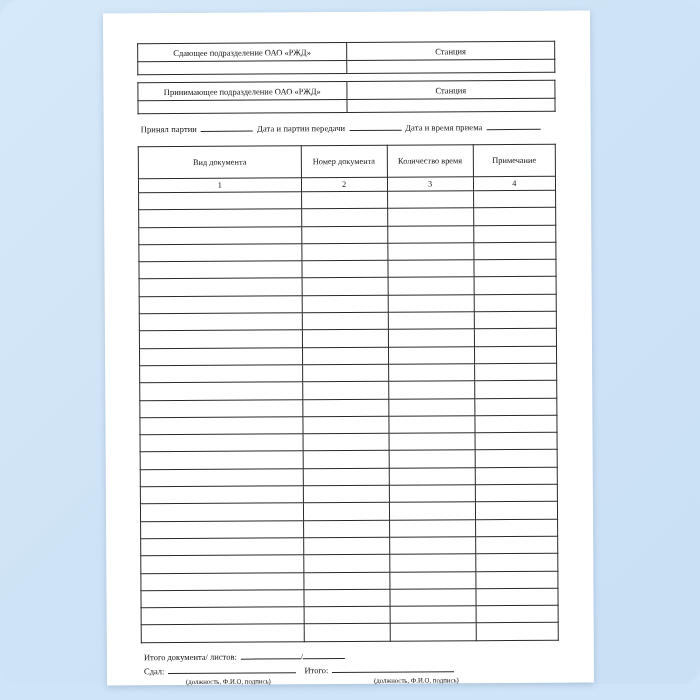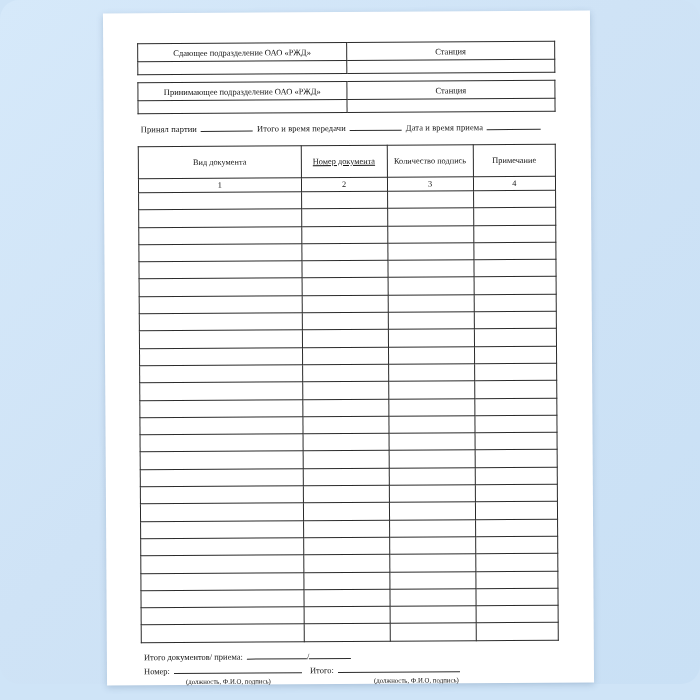--- a/index.html
+++ b/index.html
@@ -104,21 +104,21 @@
     height: 31px;
     margin-top: 8px;
   }
   .maintable td.numrow {
     height: 13px;
   }
   .maintable td.datarow {
     height: 16.3px;
   }
   .col1 { width: 164px; }
-  .col2 { width: 86px; text-decoration: underline; }
+  .col2 { width: 86px; }
   .col3 { width: 86px; }
   .col4 { width: 82px; }
 
   
   .footer {
     margin-top: 7px;
     font-size: 8.5px;
     color: #111;
     padding-left: 3px;
   }
@@ -178,29 +178,29 @@
           <td class="c-right">Станция</td>
         </tr>
         <tr>
           <td class="blank"></td>
           <td class="blank"></td>
         </tr>
       </tbody>
         </table>
 
       <div class="partyline">
-        <span>Принял партии</span><span class="sp"></span><span class="ul ul-a"></span><span class="sp"></span><span>Итого и время передачи</span><span class="sp"></span><span class="ul ul-b"></span><span class="sp"></span><span>Дата и время приема</span><span class="sp"></span><span class="ul ul-c"></span>
+        <span>Принял партии</span><span class="sp"></span><span class="ul ul-a"></span><span class="sp"></span><span>Дата и партии передачи</span><span class="sp"></span><span class="ul ul-b"></span><span class="sp"></span><span>Дата и время приема</span><span class="sp"></span><span class="ul ul-c"></span>
       </div>
 
       <table class="maintable">
         <thead>
           <tr>
             <th class="col1">Вид документа</th>
             <th class="col2">Номер документа</th>
-            <th class="col3">Количество подпись</th>
+            <th class="col3">Количество время</th>
             <th class="col4">Примечание</th>
           </tr>
           <tr>
             <td class="numrow">1</td>
             <td class="numrow">2</td>
             <td class="numrow">3</td>
             <td class="numrow">4</td>
           </tr>
         </thead>
         <tbody id="table-body">
@@ -358,24 +358,24 @@
               <td class="datarow col1"></td>
               <td class="datarow col2"></td>
               <td class="datarow col3"></td>
               <td class="datarow col4"></td>
             </tr>
           </tbody>
       </table>
 
       <div class="footer">
         <div class="row">
-          <span>Итого документов/ приема:</span><span class="sp"></span><span class="f-ul ul-total-a"></span><span>/</span><span class="f-ul ul-total-b"></span>
+          <span>Итого документа/ листов:</span><span class="sp"></span><span class="f-ul ul-total-a"></span><span>/</span><span class="f-ul ul-total-b"></span>
         </div>
         <div class="row">
-          <span>Номер:</span><span class="sp"></span><span class="f-ul ul-sdal"></span><span class="sp"></span><span class="sp"></span><span>Итого:</span><span class="sp"></span><span class="f-ul ul-prinyal"></span>
+          <span>Сдал:</span><span class="sp"></span><span class="f-ul ul-sdal"></span><span class="sp"></span><span class="sp"></span><span>Итого:</span><span class="sp"></span><span class="f-ul ul-prinyal"></span>
         </div>
         <div class="caption-row">
           <span class="cap-left">(должность, Ф.И.О, подпись)</span>
           <span class="cap-right">(должность, Ф.И.О, подпись)</span>
         </div>
       </div>
 
     </div>
   </div>
 </div>

